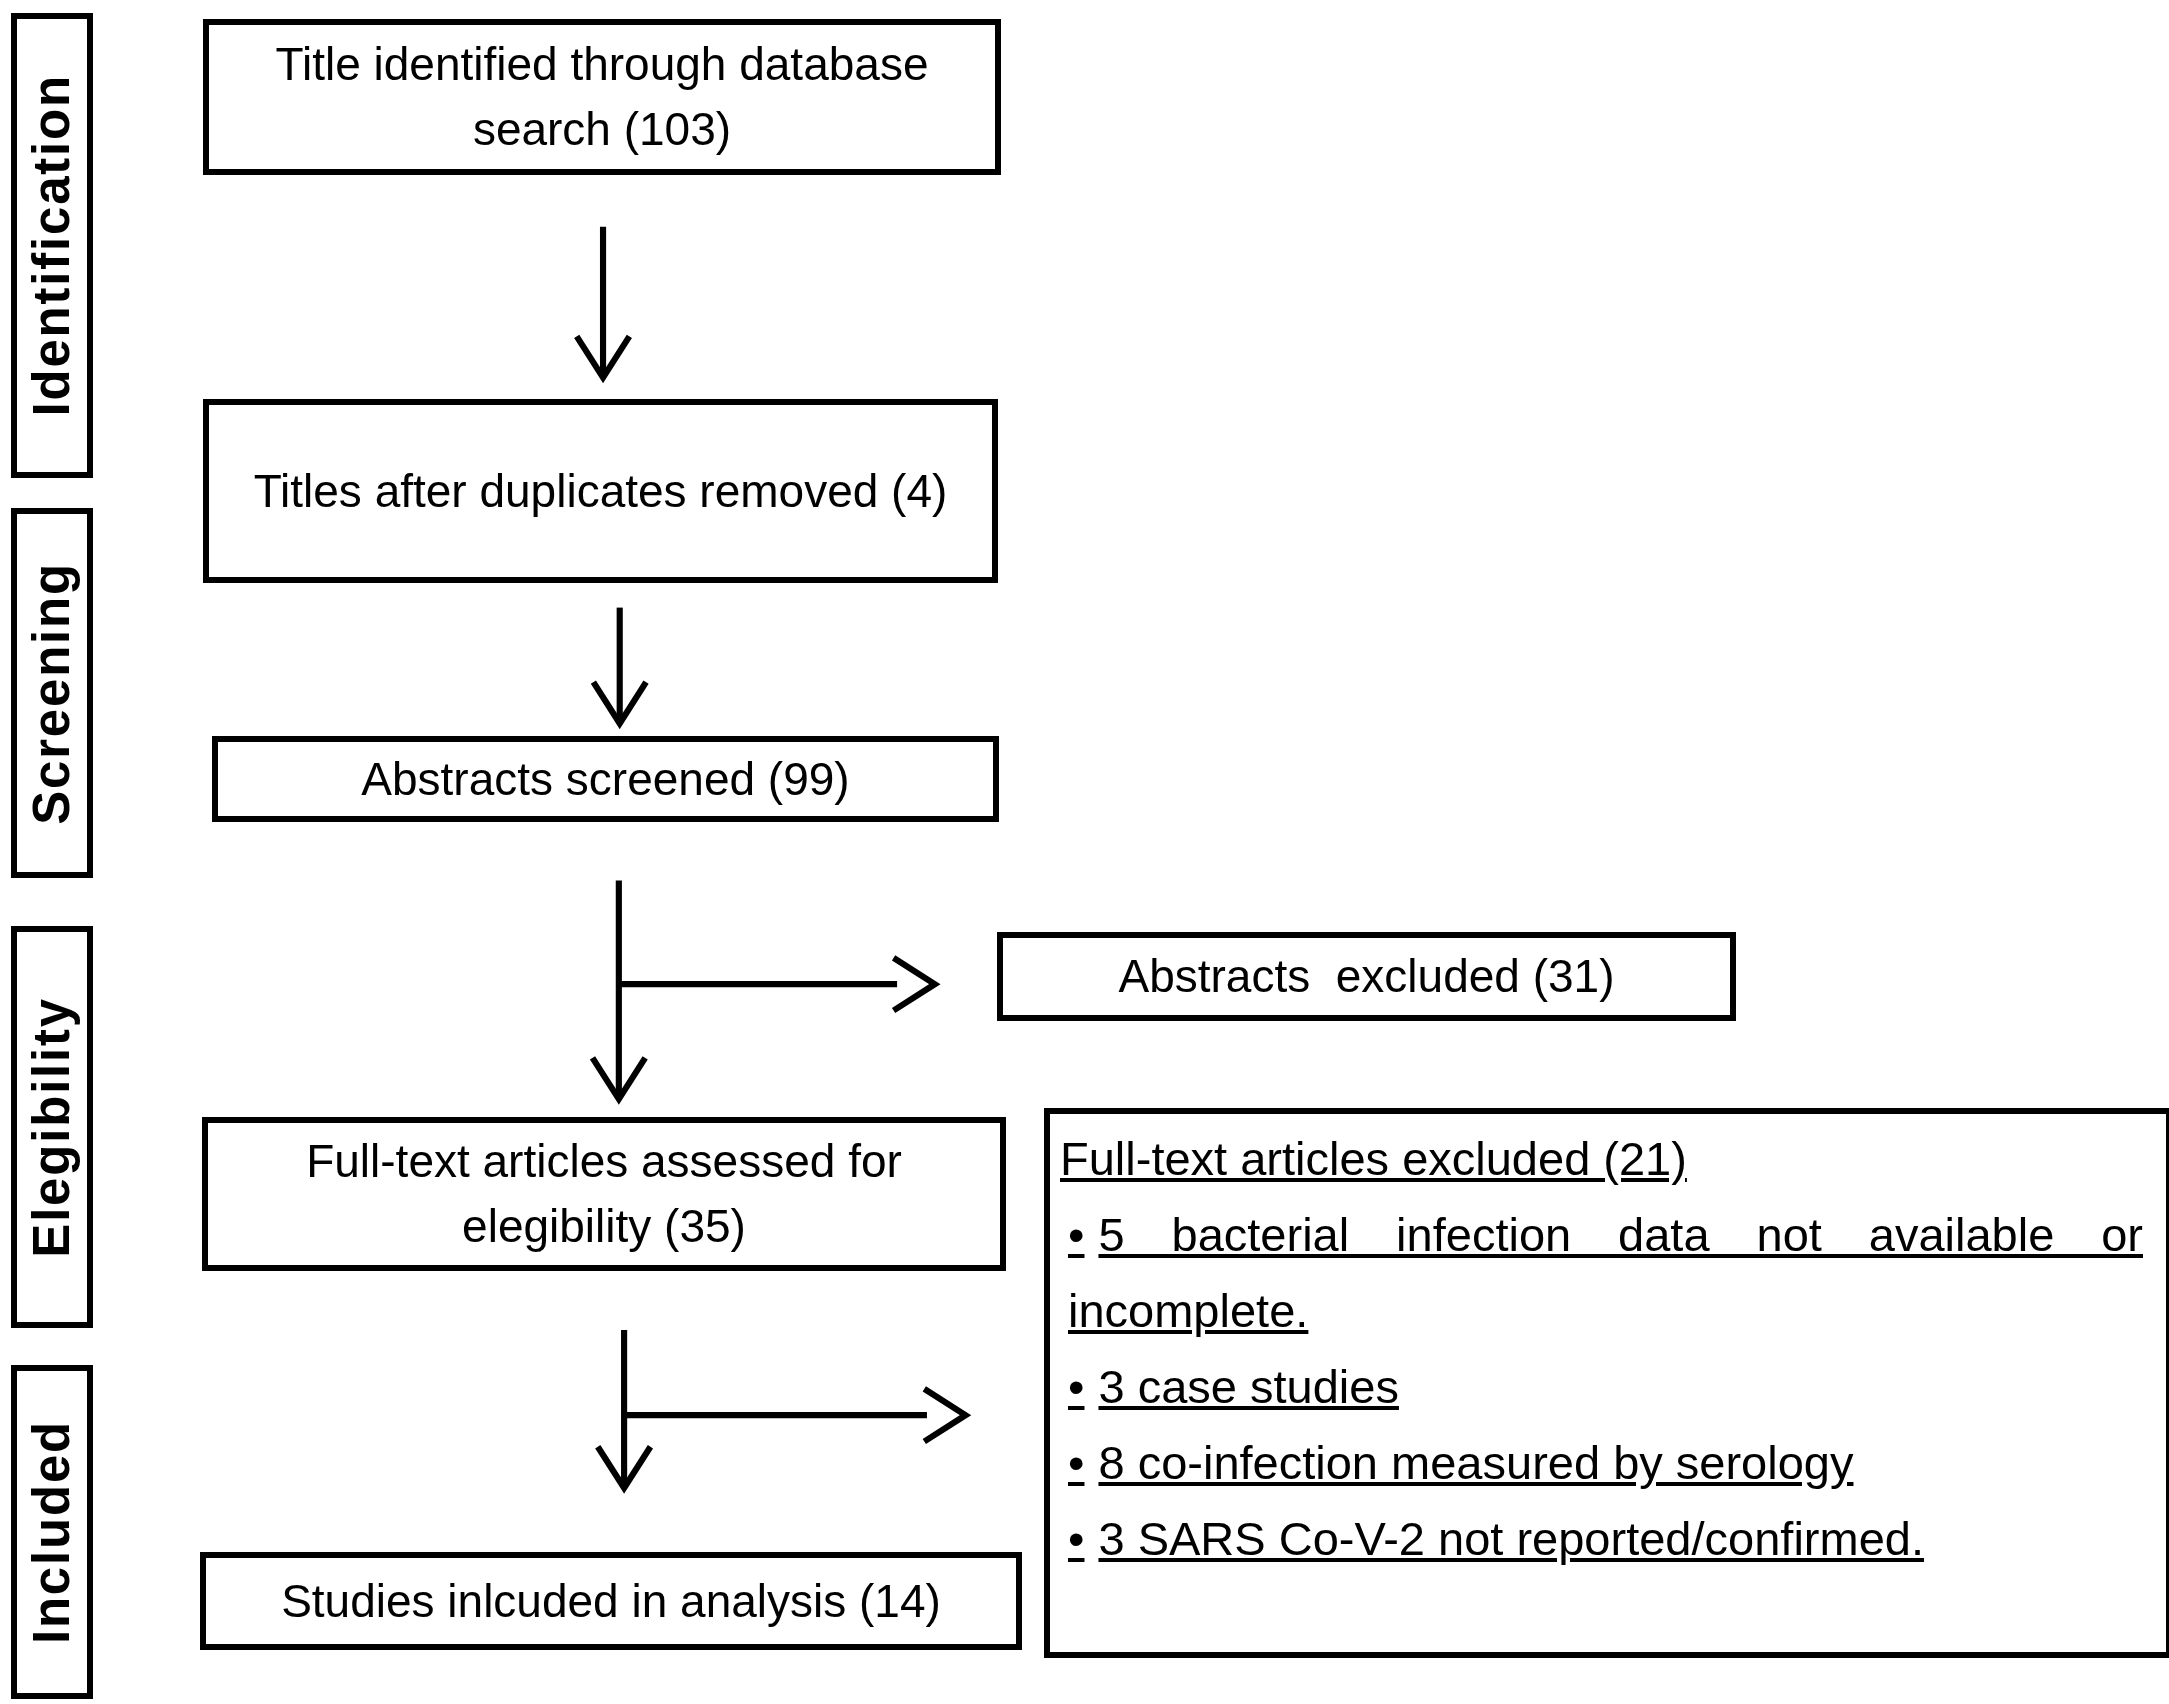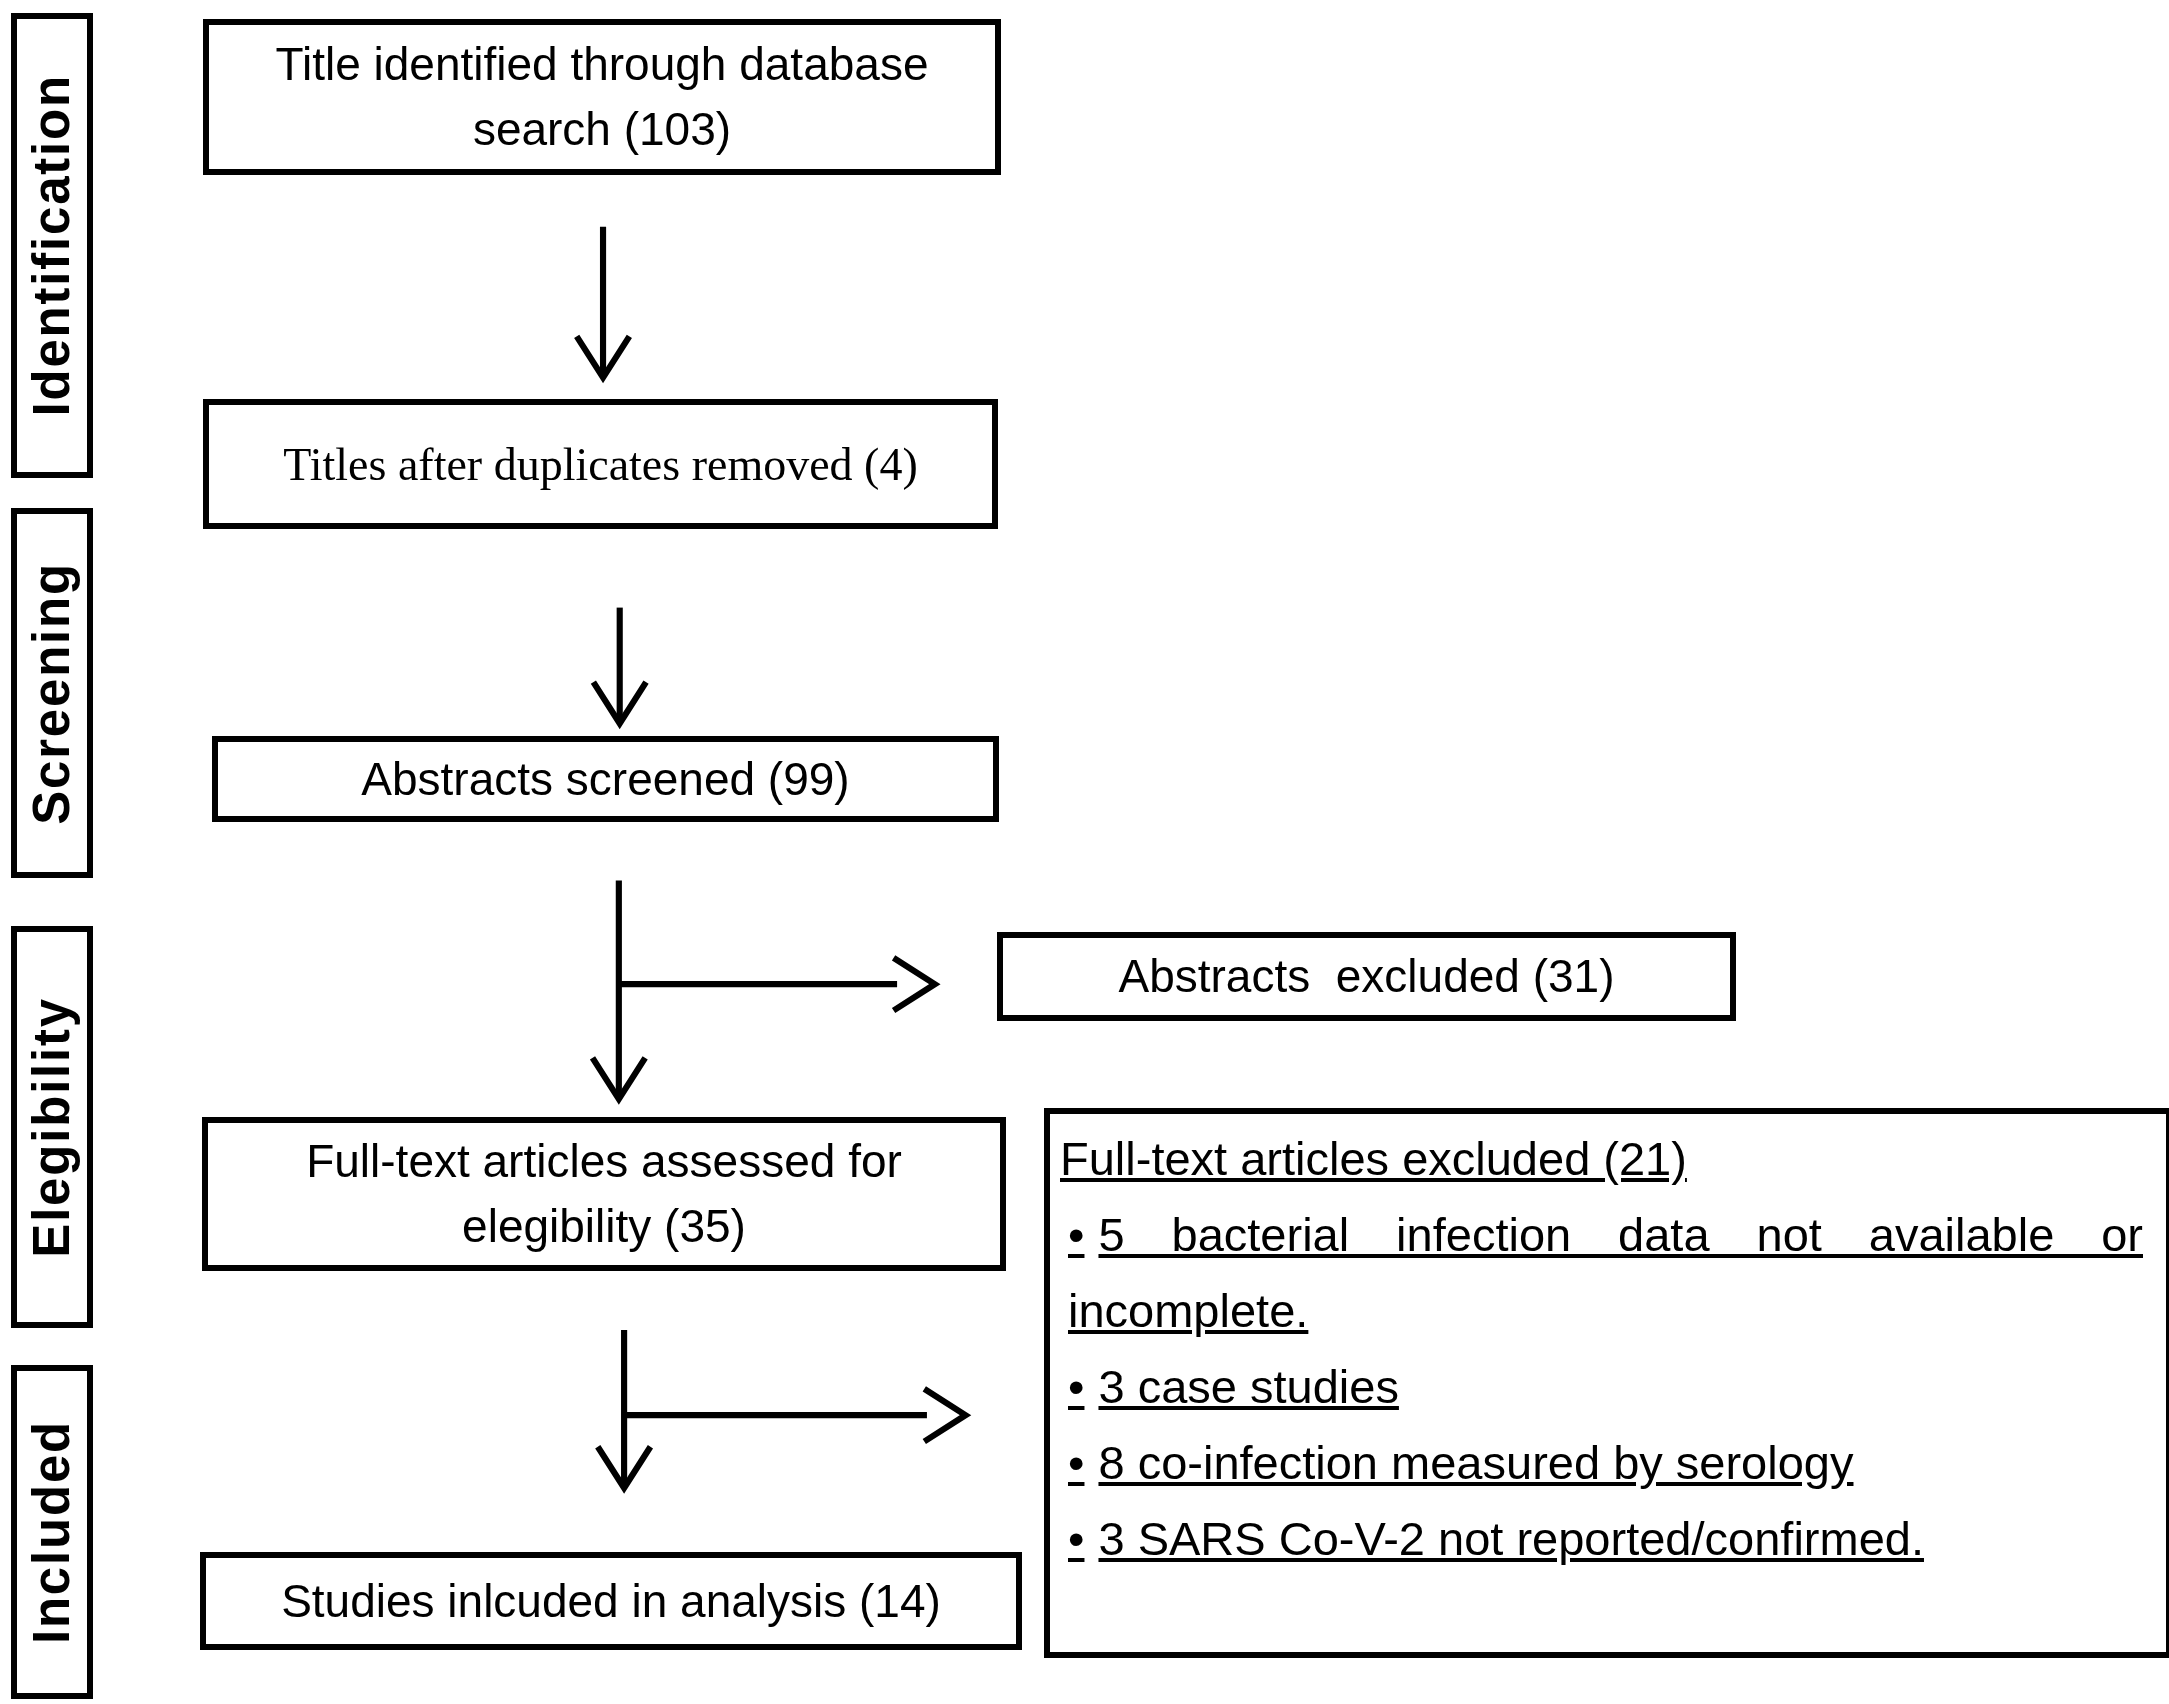--- a/index.html
+++ b/index.html
@@ -47,21 +47,21 @@
     font-weight: 700;
     letter-spacing: 1.8px;
     white-space: nowrap;
   }
   #stage-identification { top: 13px;  height: 465px; }
   #stage-screening      { top: 508px; height: 370px; }
   #stage-elegibility    { top: 926px; height: 402px; }
   #stage-included       { top: 1365px; height: 334px; }
 
   #box-identified { left: 203px; top: 19.3px;   width: 798px; height: 156px; }
-  #box-duplicates { left: 203px; top: 399px;  width: 795px; height: 130px; font-family: Liberation Serif, serif; }
+  #box-duplicates { left: 203px; top: 399px;  width: 795px; height: 184px; }
   #box-abstracts  { left: 212px; top: 736px;  width: 787px; height: 86px; }
   #box-fulltext   { left: 202px; top: 1117px; width: 804px; height: 154px; justify-content: flex-end; }
   #box-included   { left: 200px; top: 1552px; width: 822px; height: 98px; }
 
   #box-abstracts-excluded {
     left: 997px; top: 932px; width: 739px; height: 89px;
     white-space: pre-wrap;
   }
   #box-fulltext-excluded {
     position: absolute;

